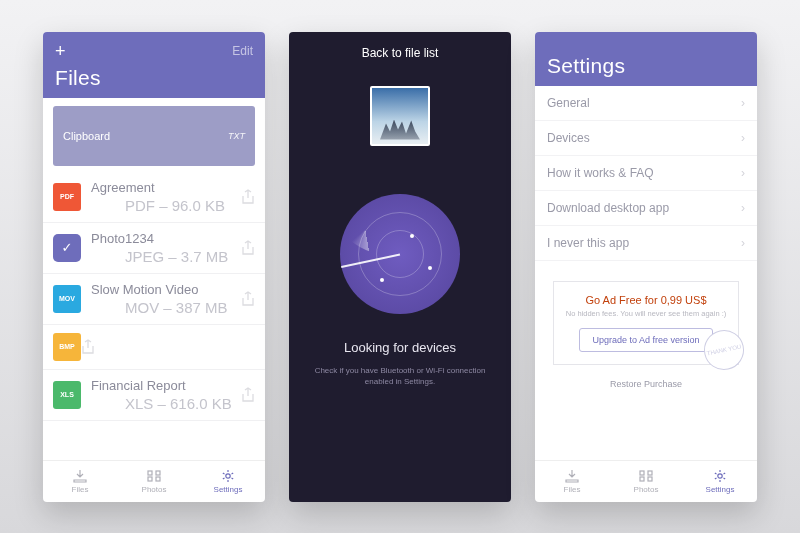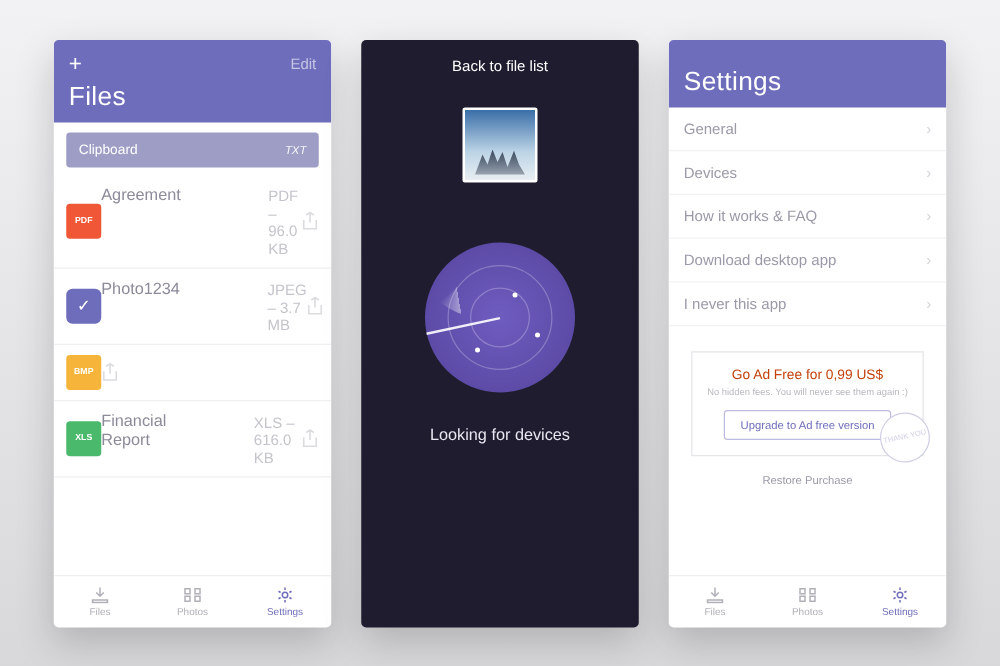--- a/index.html
+++ b/index.html
@@ -33,21 +33,21 @@
   .plus { font-size: 18px; line-height: 14px; font-weight: 300; }
   .edit { color: rgba(255,255,255,0.6); font-size: 12px; }
   .title {
     font-size: 21px; font-weight: 300; margin-top: 6px; letter-spacing: 0.3px;
   }
   .clipboard-pill {
     margin: 8px 10px 6px 10px;
     background: #9d9dc6;
     color: #fff;
     border-radius: 3px;
-    padding: 8px 10px;
+    padding: 24px 10px;
     font-size: 11px;
     display: flex; justify-content: space-between; align-items: center;
   }
   .clip-ext { font-size: 9px; opacity: 0.9; font-style: italic; }
   .list { flex: 1; }
   .row {
     display: flex; align-items: center;
     padding: 8px 10px 8px 10px;
     border-bottom: 1px solid #f0f0f2;
   }
@@ -57,24 +57,24 @@
     color: #fff; font-size: 7px; font-weight: 600;
     flex-shrink: 0;
   }
   .check {
     width: 28px; height: 28px; border-radius: 5px;
     background: #6e6dbb; color: #fff;
     display: flex; align-items: center; justify-content: center;
     font-size: 13px; flex-shrink: 0;
   }
   .file-txt {
-    flex: 1; display: flex; flex-direction: row; gap: 36px;
+    flex: 1; margin-left: 10px; display: flex; flex-direction: column;
   }
   .file-name { color: #8b8b9a; font-size: 13px; font-weight: 400; }
-  .file-meta { color: #c4c4cc; font-size: 12px; margin-top: 2px; padding-left: 34px; }
+  .file-meta { color: #c4c4cc; font-size: 15px; margin-top: 2px; padding-left: 34px; }
   .share {
     color: #dcdce0; font-size: 14px;
   }
   .tabbar {
     display: flex; border-top: 1px solid #eee;
     height: 42px; align-items: center;
   }
   .tab {
     flex: 1; display: flex; flex-direction: column; align-items: center;
     justify-content: center; font-size: 8px; color: #b0b0b8; gap: 2px;
@@ -208,20 +208,32 @@
         <span class="file-name">Photo1234</span>
         <span class="file-meta">JPEG – 3.7 MB</span>
       </div>
       <span class="share">
         <svg width="14" height="16" viewBox="0 0 14 16" fill="none" stroke="#dcdce0" stroke-width="1.3">
             <path d="M7 1v8M4 3l3-2 3 2M2 7v7h10V7"></path>
           </svg>
       </span>
     </div>
     <div class="row">
+      <div class="badge" style="background:#2aa9e0">MOV</div>
+      <div class="file-txt">
+        <span class="file-name">Slow Motion Video</span>
+        <span class="file-meta">MOV – 387 MB</span>
+      </div>
+      <span class="share">
+        <svg width="14" height="16" viewBox="0 0 14 16" fill="none" stroke="#dcdce0" stroke-width="1.3">
+            <path d="M7 1v8M4 3l3-2 3 2M2 7v7h10V7"></path>
+          </svg>
+      </span>
+    </div>
+    <div class="row">
       <div class="badge" style="background:#f6b53a">BMP</div>
       <span class="share">
         <svg width="14" height="16" viewBox="0 0 14 16" fill="none" stroke="#dcdce0" stroke-width="1.3">
             <path d="M7 1v8M4 3l3-2 3 2M2 7v7h10V7"></path>
           </svg>
       </span>
     </div>
     <div class="row">
       <div class="badge" style="background:#4bb96b">XLS</div>
       <div class="file-txt">
@@ -270,20 +282,21 @@
   <div class="radar-wrap">
     <div class="radar">
       <div class="sweep"></div>
       <div class="needle"></div>
       <div class="dot" style="left:70px;top:40px"></div>
       <div class="dot" style="left:88px;top:72px"></div>
       <div class="dot" style="left:40px;top:84px"></div>
     </div>
   </div>
   <div class="looking">Looking for devices</div>
+  <div class="hint">Check if you have Bluetooth or Wi-Fi connection enabled in Settings.</div>
 </div>
 
 <div class="phone">
   <div class="header">
     <div class="header-row1" style="height:6px"></div>
     <div class="title">Settings</div>
   </div>
   <div class="settings-list">
     <div class="srow">
       <span>General</span>

